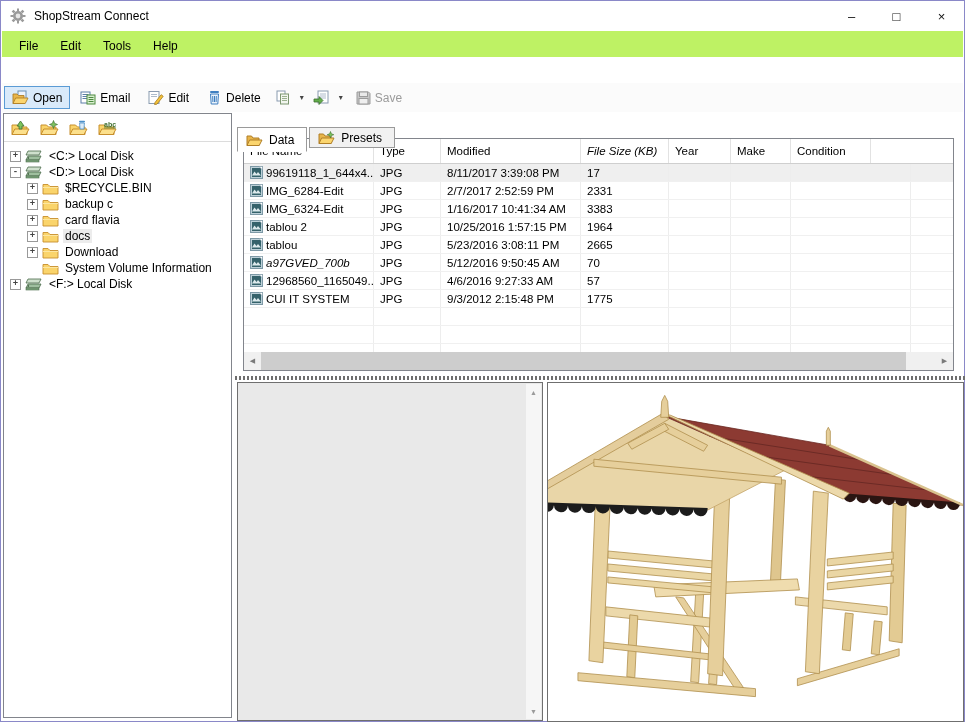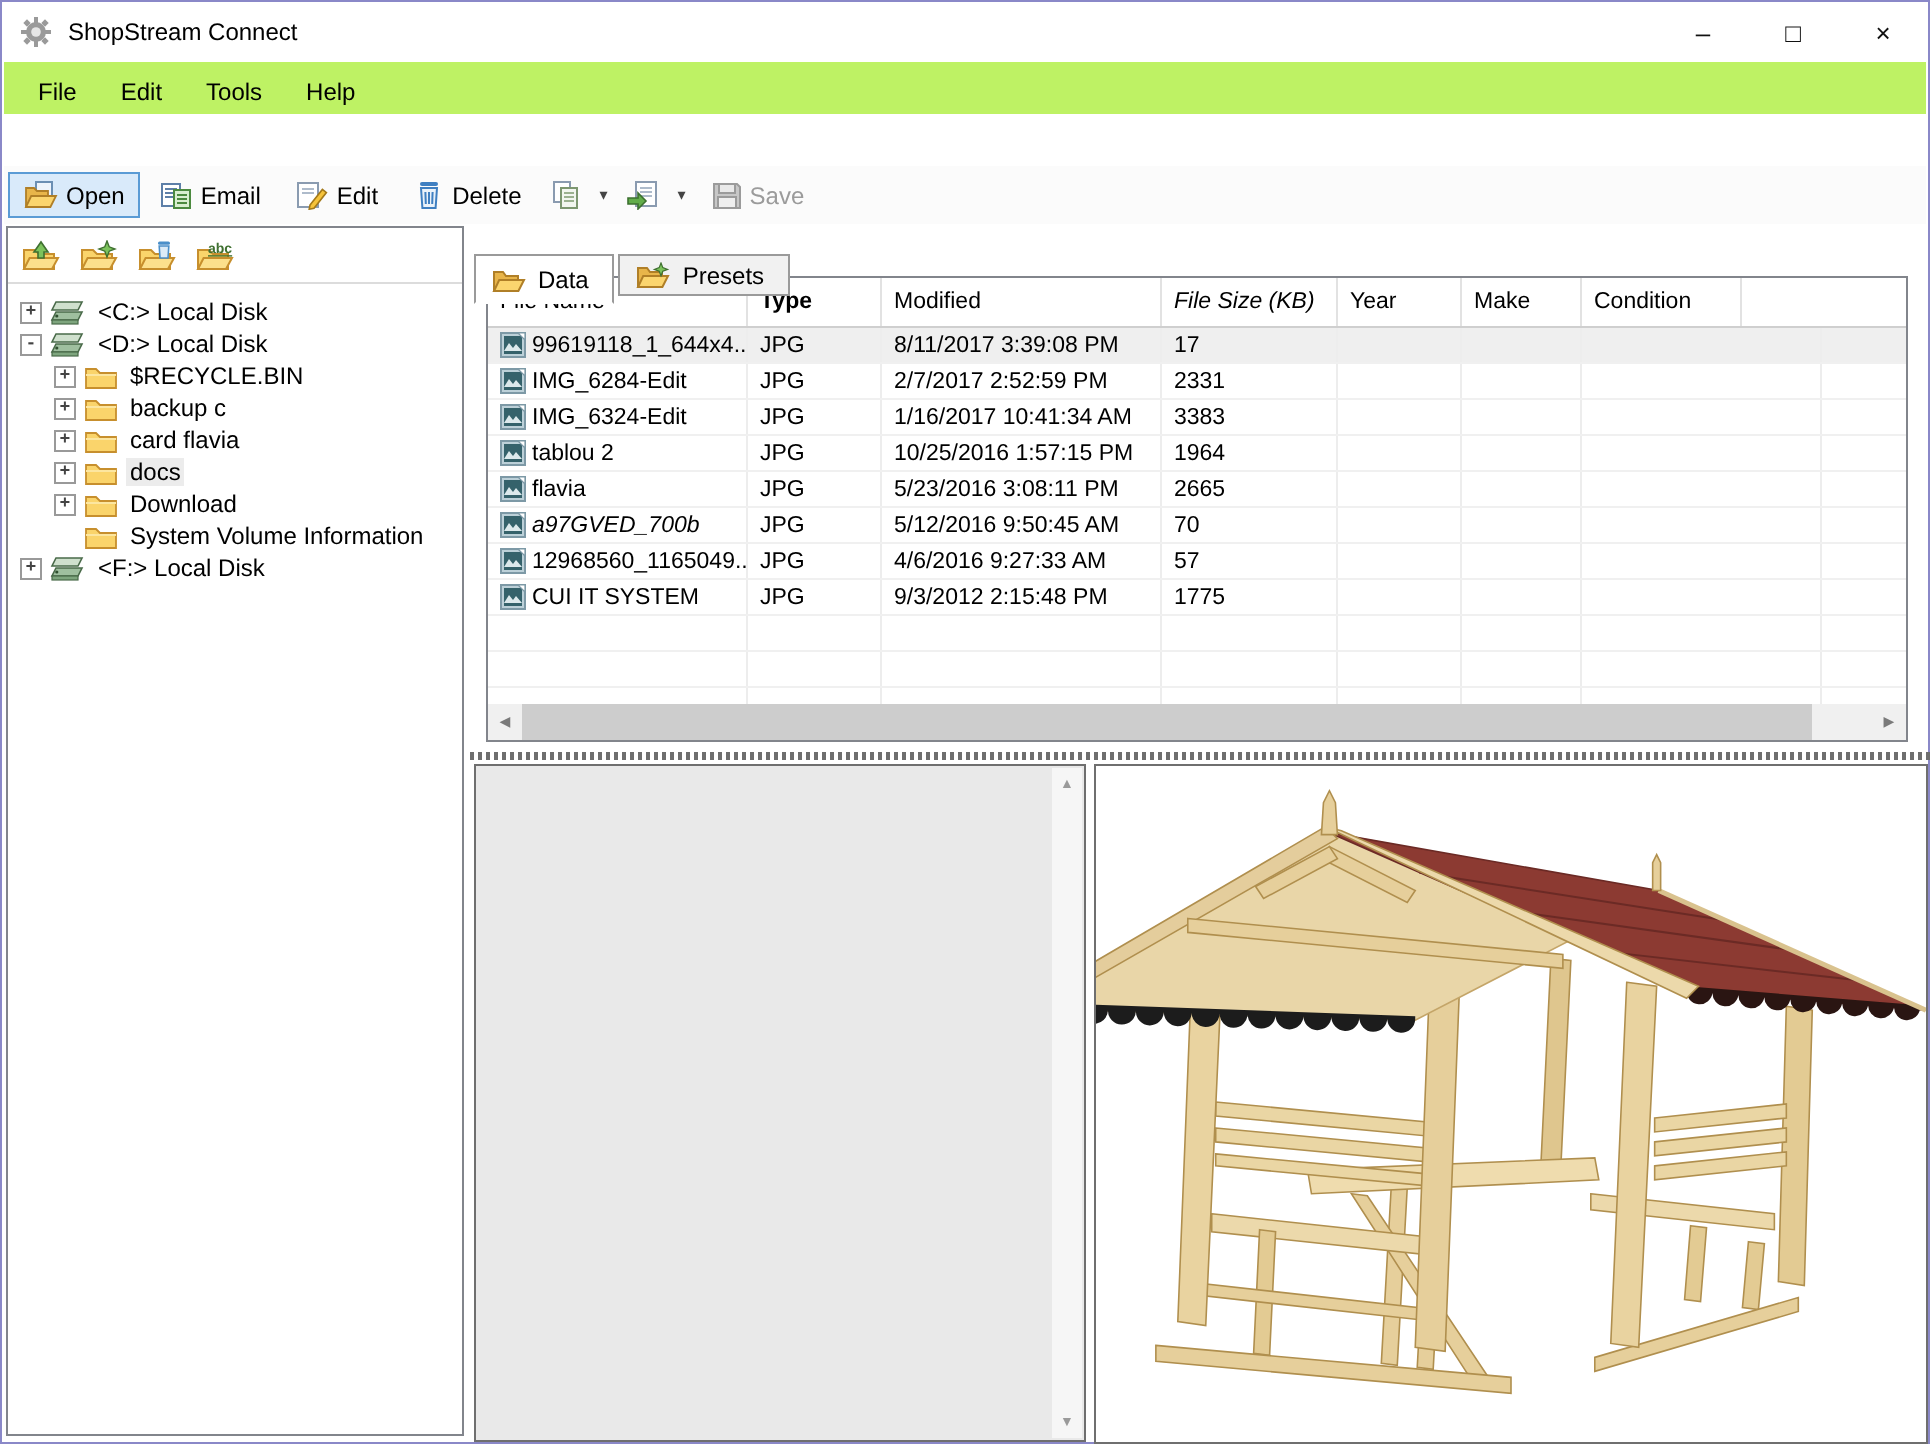--- a/index.html
+++ b/index.html
@@ -337,21 +337,21 @@
         <path d="M1 12.5 L3.6 7 L16 7 L13.2 12.5 Z" fill="#fbd56e" stroke="#b07f27"></path>
         <path d="M12.5 0.5 L13.4 2.8 L15.8 3.7 L13.4 4.6 L12.5 6.9 L11.6 4.6 L9.2 3.7 L11.6 2.8 Z" fill="#7cc35c" stroke="#3f7030" stroke-width="0.6"></path>
       </svg>
       <span>Presets</span>
     </div>
   </div>
 
   <div class="grid">
     <div class="grid-header" id="grid-header">
         <div class="gh-cell" style="width: 130px;">File Name</div>
-        <div class="gh-cell" style="width: 67px; font-weight: bold;">Type</div>
+        <div class="gh-cell" style="width: 67px;">Type</div>
         <div class="gh-cell" style="width: 140px;">Modified</div>
         <div class="gh-cell" style="width: 88px; font-style: italic;">File Size (KB)</div>
         <div class="gh-cell" style="width: 62px;">Year</div>
         <div class="gh-cell" style="width: 60px;">Make</div>
         <div class="gh-cell" style="width: 80px;">Condition</div>
       </div>
     <div id="grid-body">
         <div class="grid-row selected">
           <div class="gc" style="width: 130px;">
             <span style="display: flex;">
@@ -491,21 +491,21 @@
         <div class="grid-row">
           <div class="gc" style="width: 130px;">
             <span style="display: flex;">
               <svg width="13" height="13" viewBox="0 0 13 13">
                 <rect x="0.5" y="0.5" width="12" height="12" fill="#bcd0d8" stroke="#7d99a6"></rect>
                 <rect x="2" y="2" width="9" height="9" fill="#35626b"></rect>
                 <path d="M2 9.5 L4.5 5.5 L6.5 8 L8 6 L11 9.5 Z" fill="#dce9ec"></path>
                 <polygon points="9,0.5 12.5,0.5 12.5,4" fill="#fff" stroke="#7d99a6" stroke-width="0.6"></polygon>
               </svg>
             </span>
-            <span>flavia</span>
+            <span>tablou</span>
           </div>
           <div class="gc" style="width: 67px;">
             <span>JPG</span>
           </div>
           <div class="gc" style="width: 140px;">
             <span>5/23/2016 3:08:11 PM</span>
           </div>
           <div class="gc" style="width: 88px;">
             <span>2665</span>
           </div>

